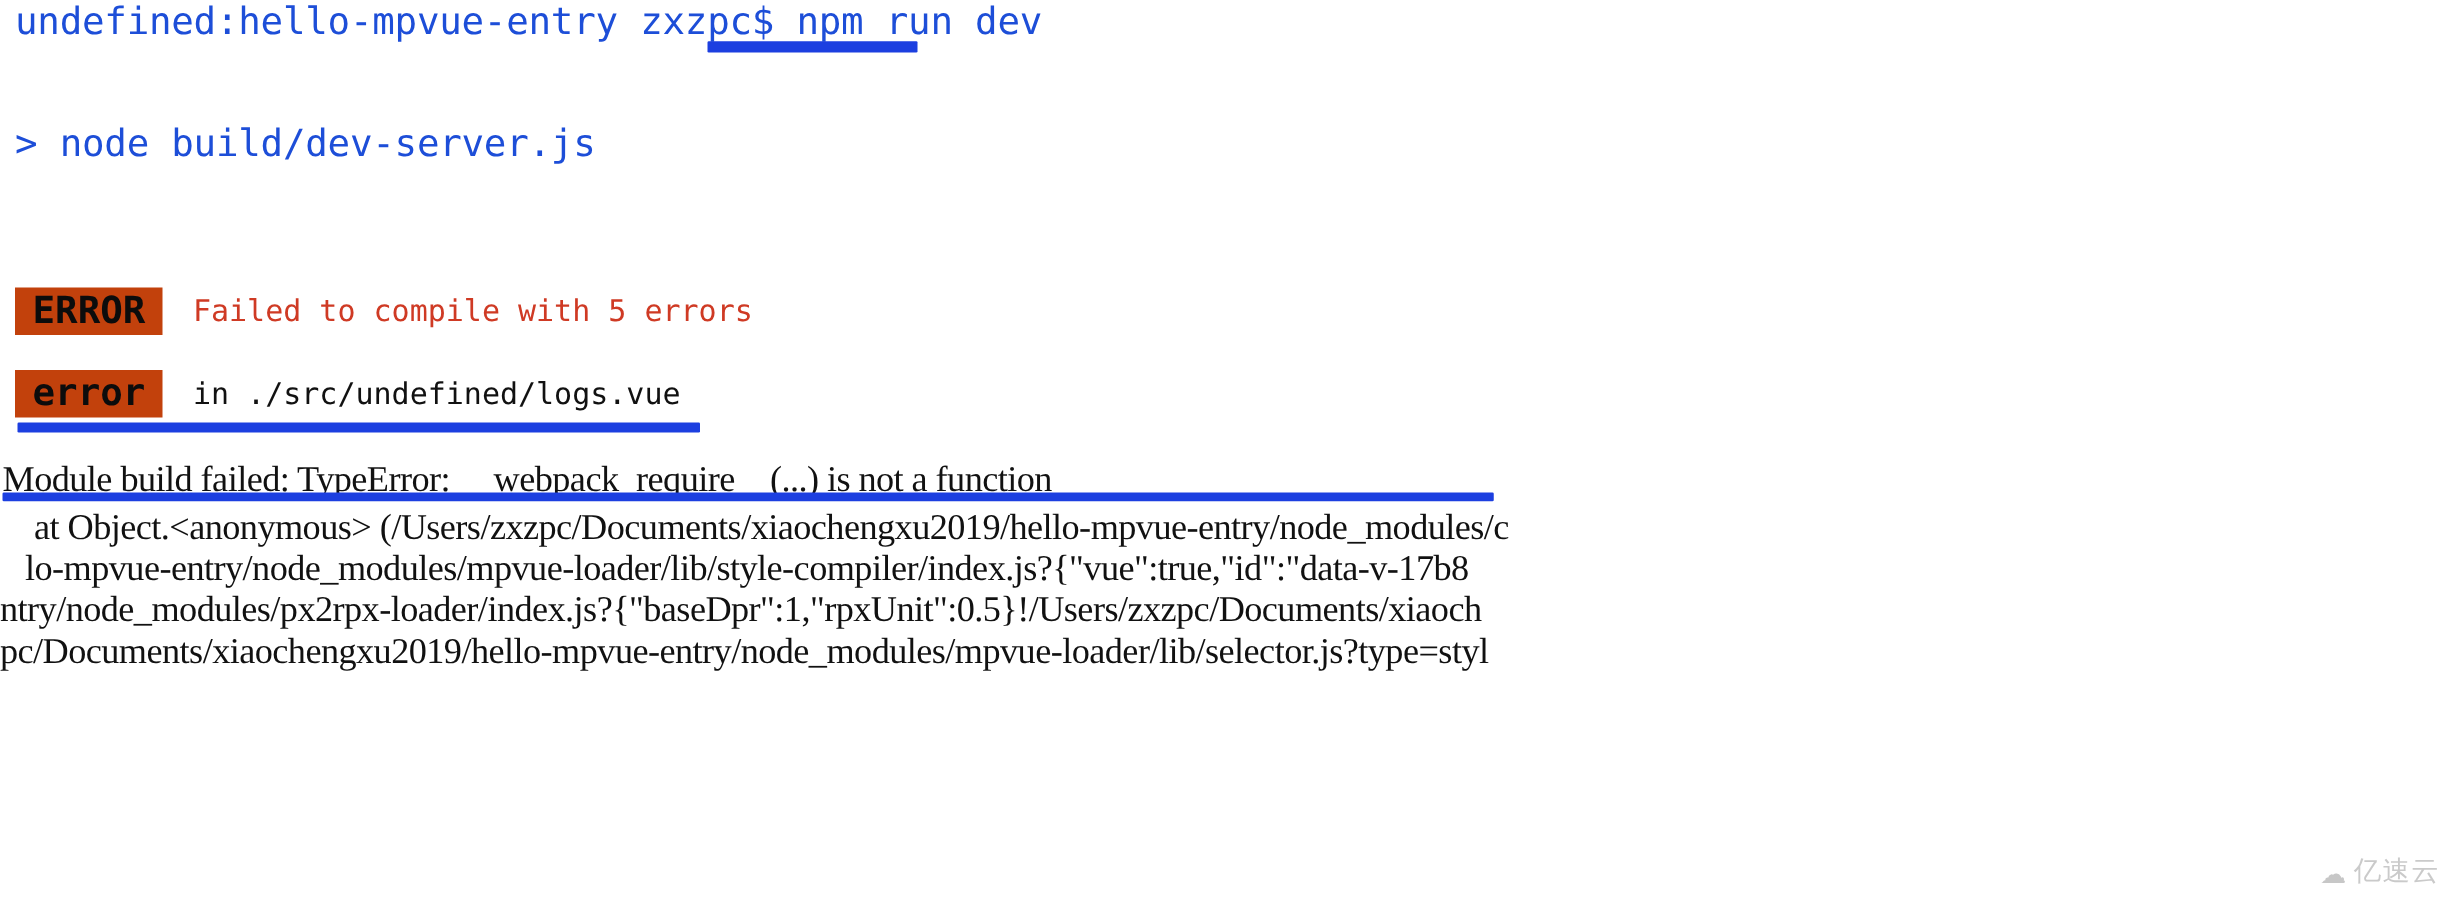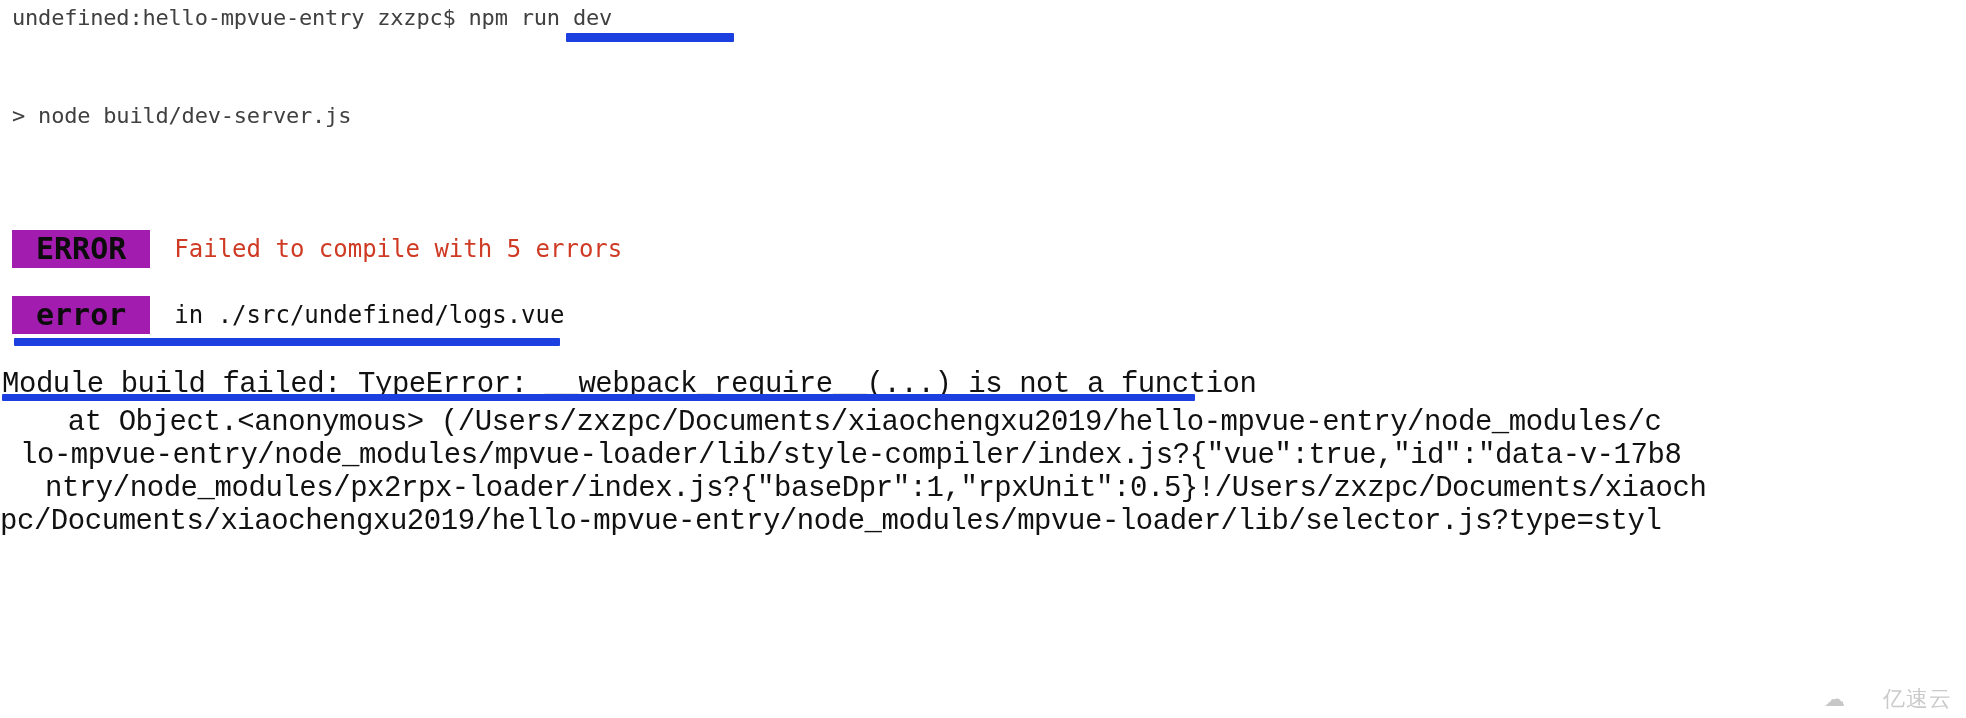--- a/index.html
+++ b/index.html
@@ -21,24 +21,24 @@
     background: #ffffff;
     padding: 0;
     box-sizing: border-box;
   }
 
   .line {
     position: absolute;
     left: 12px;
     white-space: pre;
     font-family: "DejaVu Sans Mono", "Liberation Mono", monospace;
-    font-size: 22px;
+    font-size: 30px;
     line-height: 34px;
     letter-spacing: -0.2px;
-    color: #404040;
+    color: #1d4ed8;
     font-weight: 400;
   }
 
   
   #line-prompt        { top: 1px; }
   #line-npm-header    { top: 60px; }
   #line-npm-node      { top: 99px; }
 
   
   .badge-row {
@@ -46,51 +46,51 @@
     left: 12px;
     display: flex;
     align-items: center;
     white-space: pre;
   }
   #row-error-summary { top: 230px; }
   #row-error-file    { top: 296px; }
 
   .badge {
     display: inline-block;
-    background: #a21caf;
+    background: #c2410c;
     color: #0c0c0c;
     font-family: "DejaVu Sans Mono", "Liberation Mono", monospace;
     font-size: 30px;
     line-height: 38px;
     font-weight: 700;
-    padding: 0 24px;
+    padding: 0 14px;
     letter-spacing: 0px;
   }
   .badge-text {
     font-family: "DejaVu Sans Mono", "Liberation Mono", monospace;
     font-size: 24px;
     line-height: 38px;
     white-space: pre;
   }
   .badge-text.red { color: #cf3a24; }
   .badge-text.black { color: #111111; }
 
   
   #line-module-failed { top: 368px; }
   #line-stack-1 { top: 406px; }
   #line-stack-2 { top: 439px; margin-left: 20px; }
-  #line-stack-3 { top: 472px; padding-left: 45px; }
+  #line-stack-3 { top: 472px; }
   #line-stack-4 { top: 505px; }
   #line-stack-5 { top: 538px; }
 
   .stack {
     position: absolute;
     left: 0px;
     white-space: pre;
-    font-family: Liberation Mono, monospace;
+    font-family: Liberation Serif, serif;
     font-size: 29px;
     line-height: 33px;
     letter-spacing: -0.45px;
     color: #111111;
   }
 
   
   .underline {
     position: absolute;
     background: #1c3fe0;
@@ -113,24 +113,23 @@
   }
   #watermark .wm-cloud {
     font-size: 21px;
     color: #9a9a9a;
     font-family: "DejaVu Sans", sans-serif;
     line-height: 1;
   }
   #watermark .wm-text {
     font-size: 22px;
     color: #a0a0a0;
-    font-family: Liberation Sans, sans-serif;
+    font-family: Liberation Mono, monospace;
     letter-spacing: 1px;
     line-height: 1;
-    margin-left: 32px;
   }
 </style>
 </head>
 <body>
 
 <div id="terminal">
 
   <div class="line" id="line-prompt">undefined:hello-mpvue-entry zxzpc$ npm run dev</div>
   <div class="underline" id="ul-cmd"></div>
 

